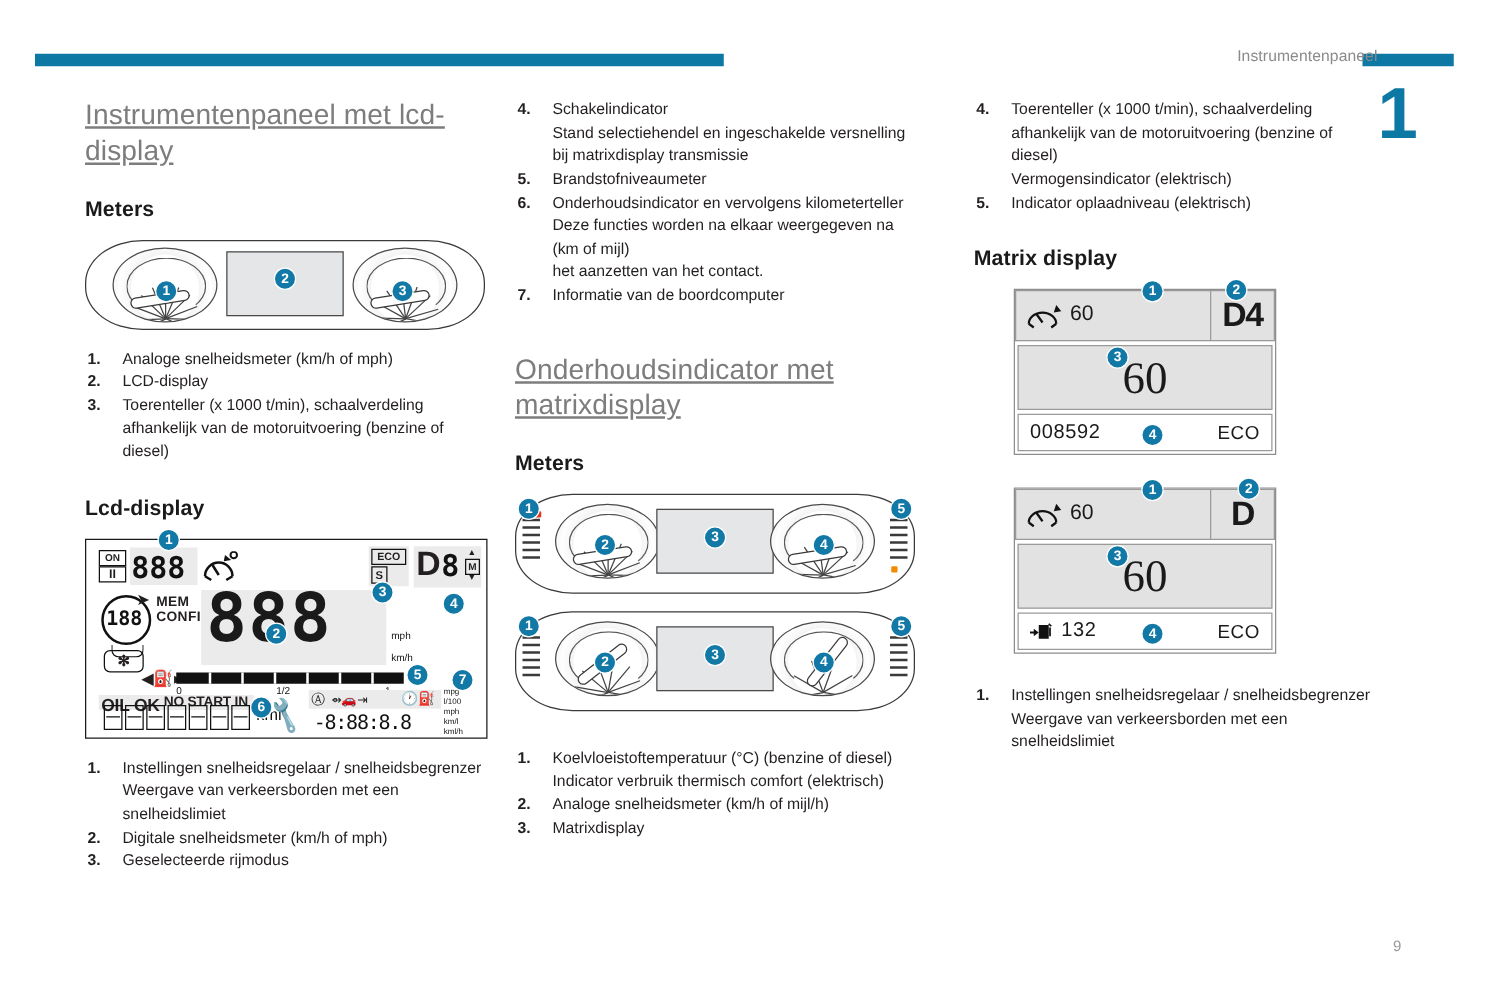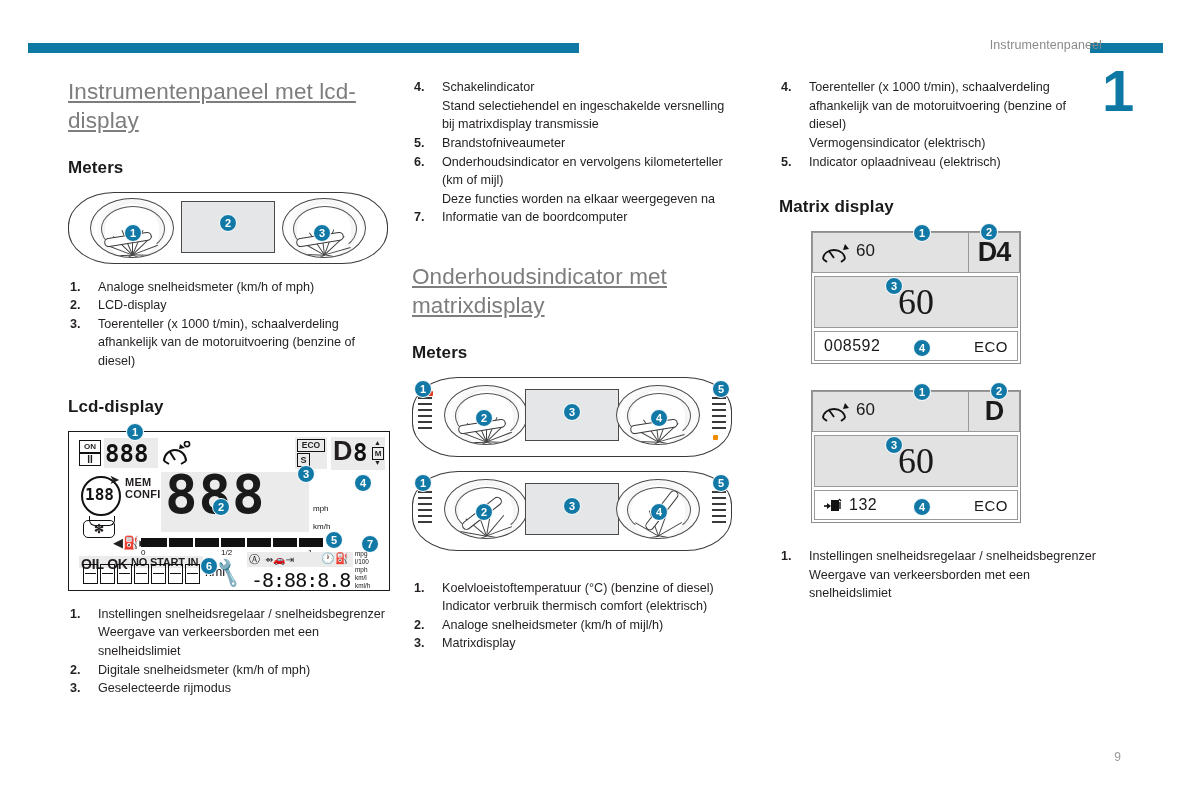--- a/index.html
+++ b/index.html
@@ -364,21 +364,21 @@
       <div class="tinytxt" style="left:136px; top:132px; font-size:13px;">kmi</div>
 
       <div style="position:absolute; left:146px; top:128px; font-size:22px; transform:rotate(20deg); color:#555;">🔧</div>
 
       <div class="seg" style="left:178px; top:120px; width:106px; height:15px;"></div>
       <div style="position:absolute; left:180px; top:120px; font-size:11px;">Ⓐ</div>
       <div style="position:absolute; left:196px; top:122px; font-size:10px;">⇴🚗⇥</div>
       <div style="position:absolute; left:252px; top:120px; font-size:11px;">🕐</div>
       <div style="position:absolute; left:266px; top:120px; font-size:11px;">⛽</div>
 
-      <div class="mono" style="position:absolute; left:182px; top:136px; font-size:20px; letter-spacing:-1px;">-8:88:8.8</div>
+      <div class="mono" style="position:absolute; left:182px; top:136px; font-size:16px; letter-spacing:-1px;">-8:88:8.8</div>
 
       <div class="tinytxt" style="left:286px; top:118px;">mpg</div>
       <div class="tinytxt" style="left:286px; top:126px;">l/100</div>
       <div class="tinytxt" style="left:286px; top:134px;">mph</div>
       <div class="tinytxt" style="left:286px; top:142px;">km/l</div>
       <div class="tinytxt" style="left:286px; top:150px;">kml/h</div>
 
       <div class="badge" style="left:57px; top:-9px;">1</div>
       <div class="badge" style="left:143px; top:66px;">2</div>
       <div class="badge" style="left:228px; top:33px;">3</div>
@@ -416,22 +416,23 @@
       <span class="ln">Stand selectiehendel en ingeschakelde versnelling</span>
       <span class="ln">bij matrixdisplay transmissie</span>
     </li>
     <li>
       <span class="n">5.</span>
       <span class="ln">Brandstofniveaumeter</span>
     </li>
     <li>
       <span class="n">6.</span>
       <span class="ln">Onderhoudsindicator en vervolgens kilometerteller</span>
+      <span class="ln">Deze functies worden na elkaar weergegeven na</span>
       <span class="ln">(km of mijl)</span>
-      <span class="ln">Deze functies worden na elkaar weergegeven na</span>
+      <span class="ln">het aanzetten van het contact.</span>
     </li>
     <li>
       <span class="n">7.</span>
       <span class="ln">Informatie van de boordcomputer</span>
     </li>
   </ol>
 
   <div class="spacer-lg"></div>
   <h1 class="sec">Onderhoudsindicator met matrixdisplay</h1>
   <h2 class="sub">Meters</h2>

